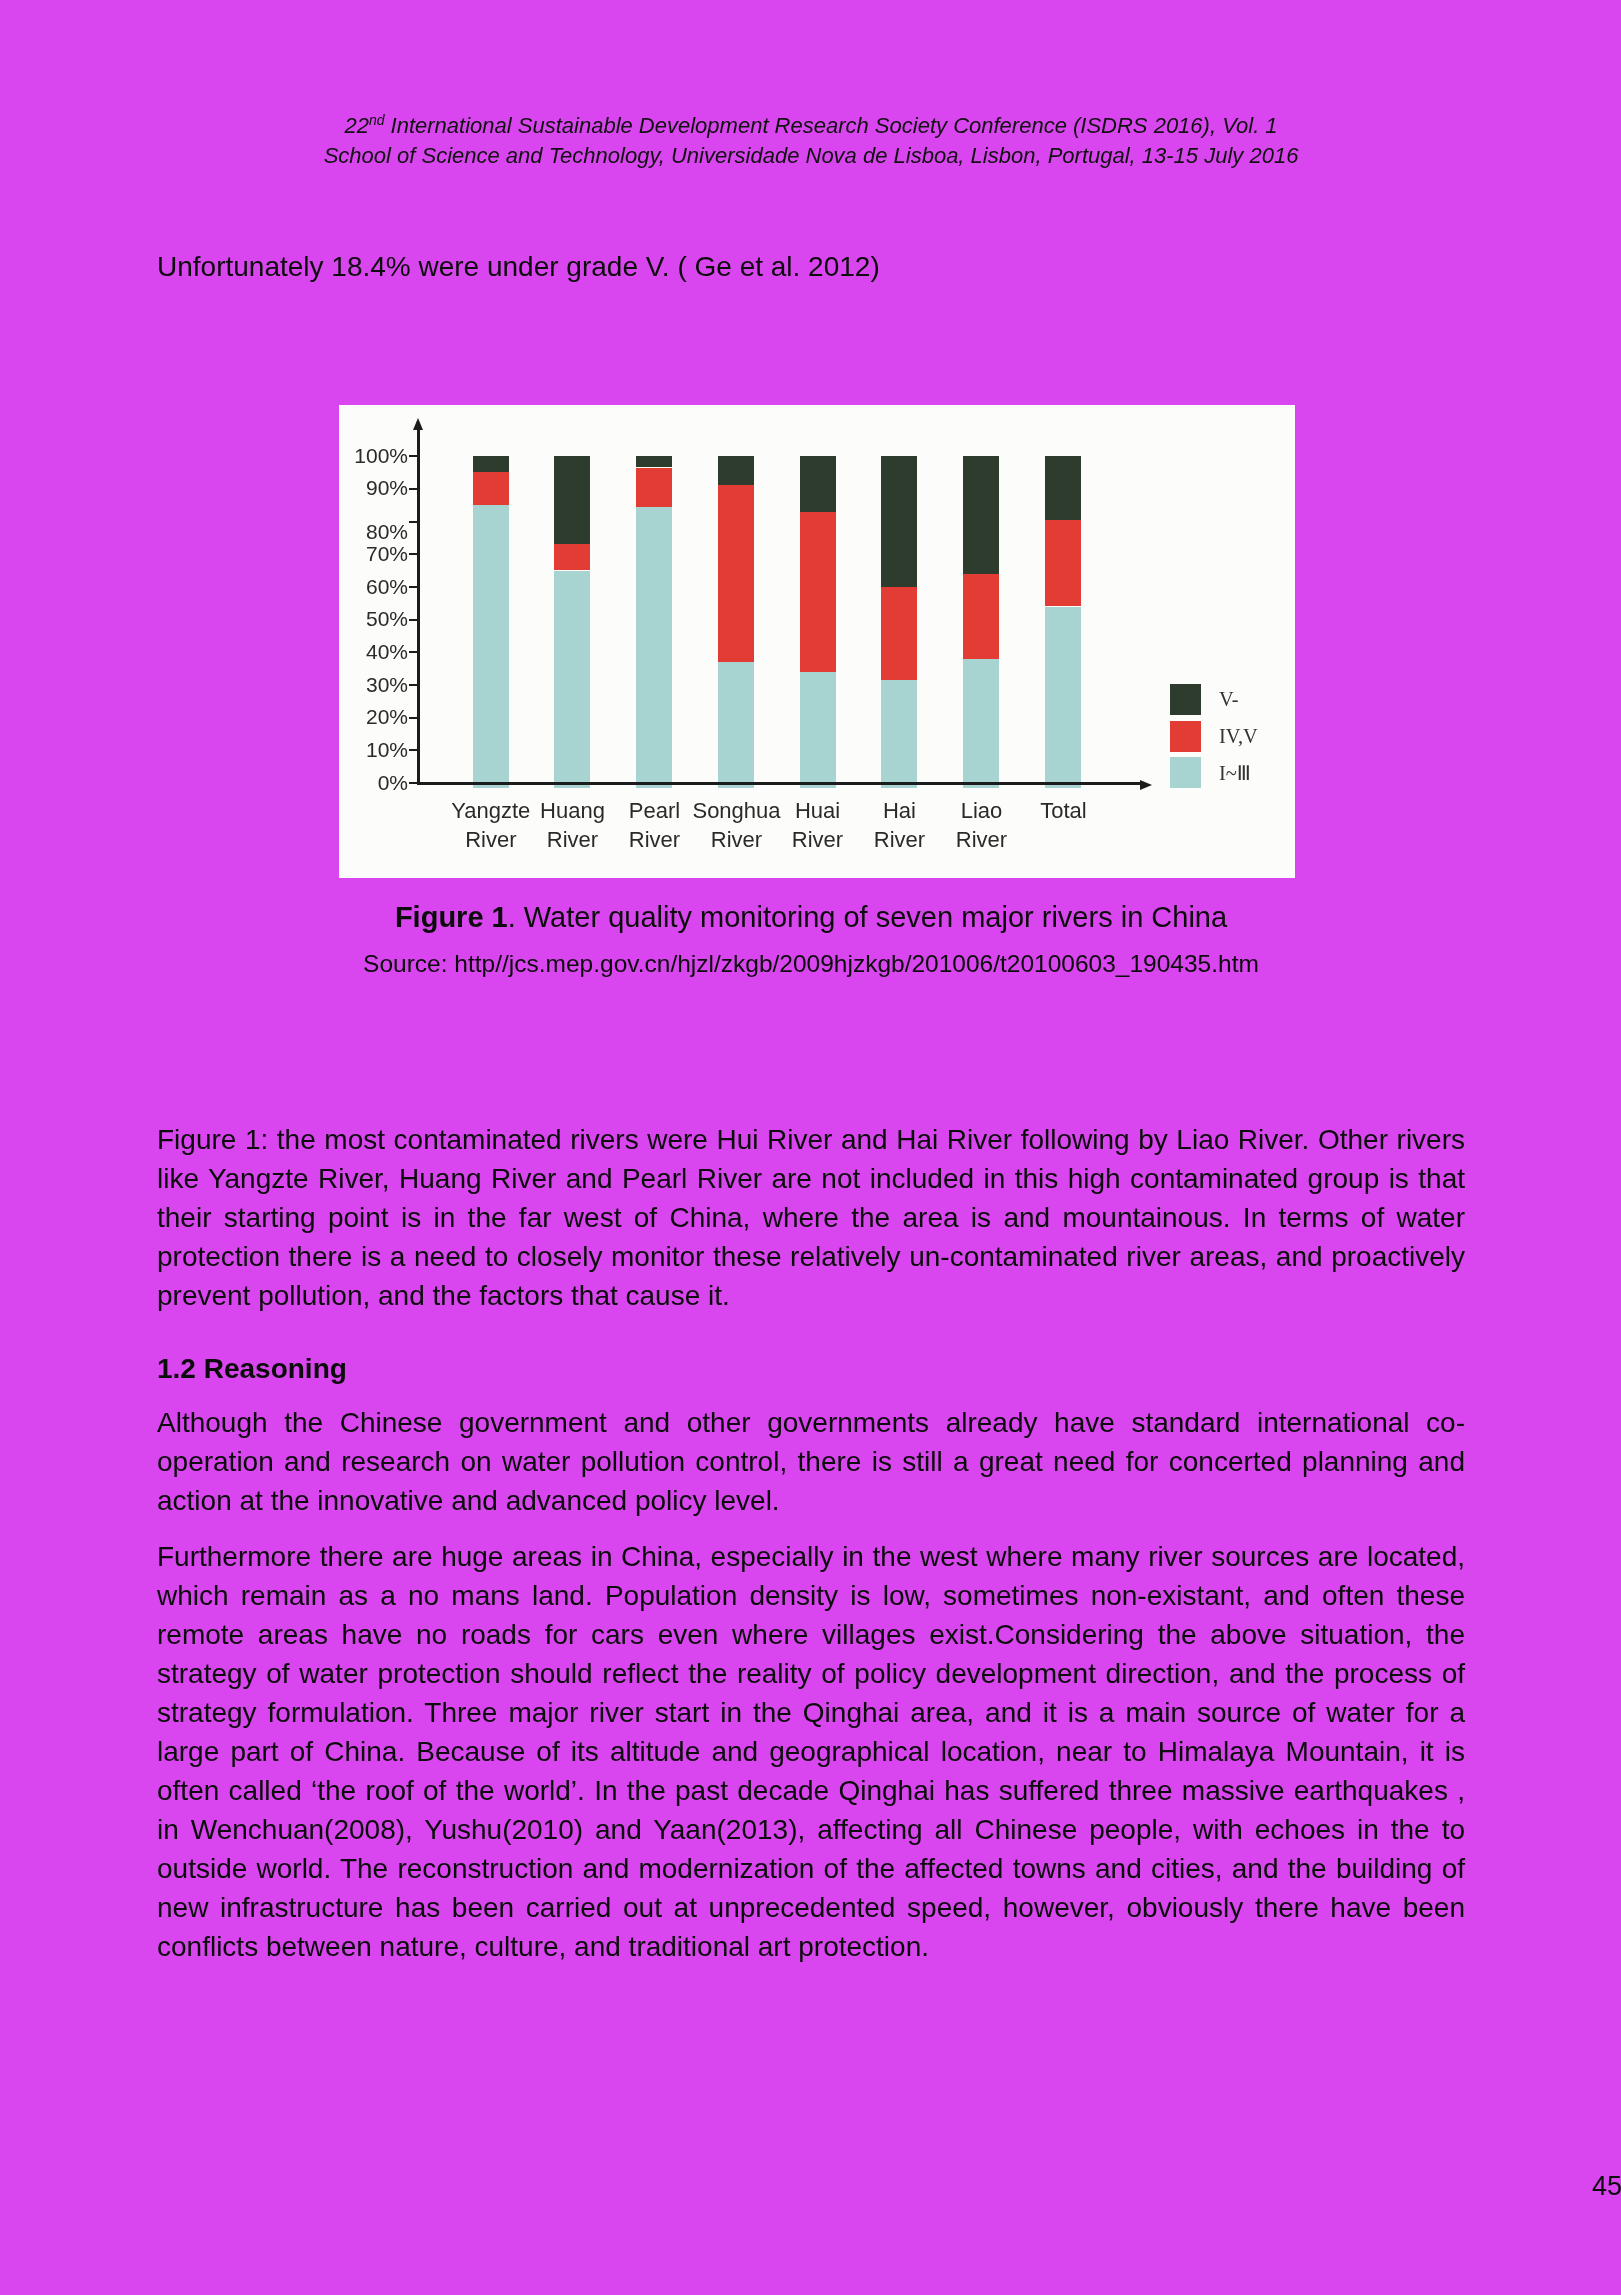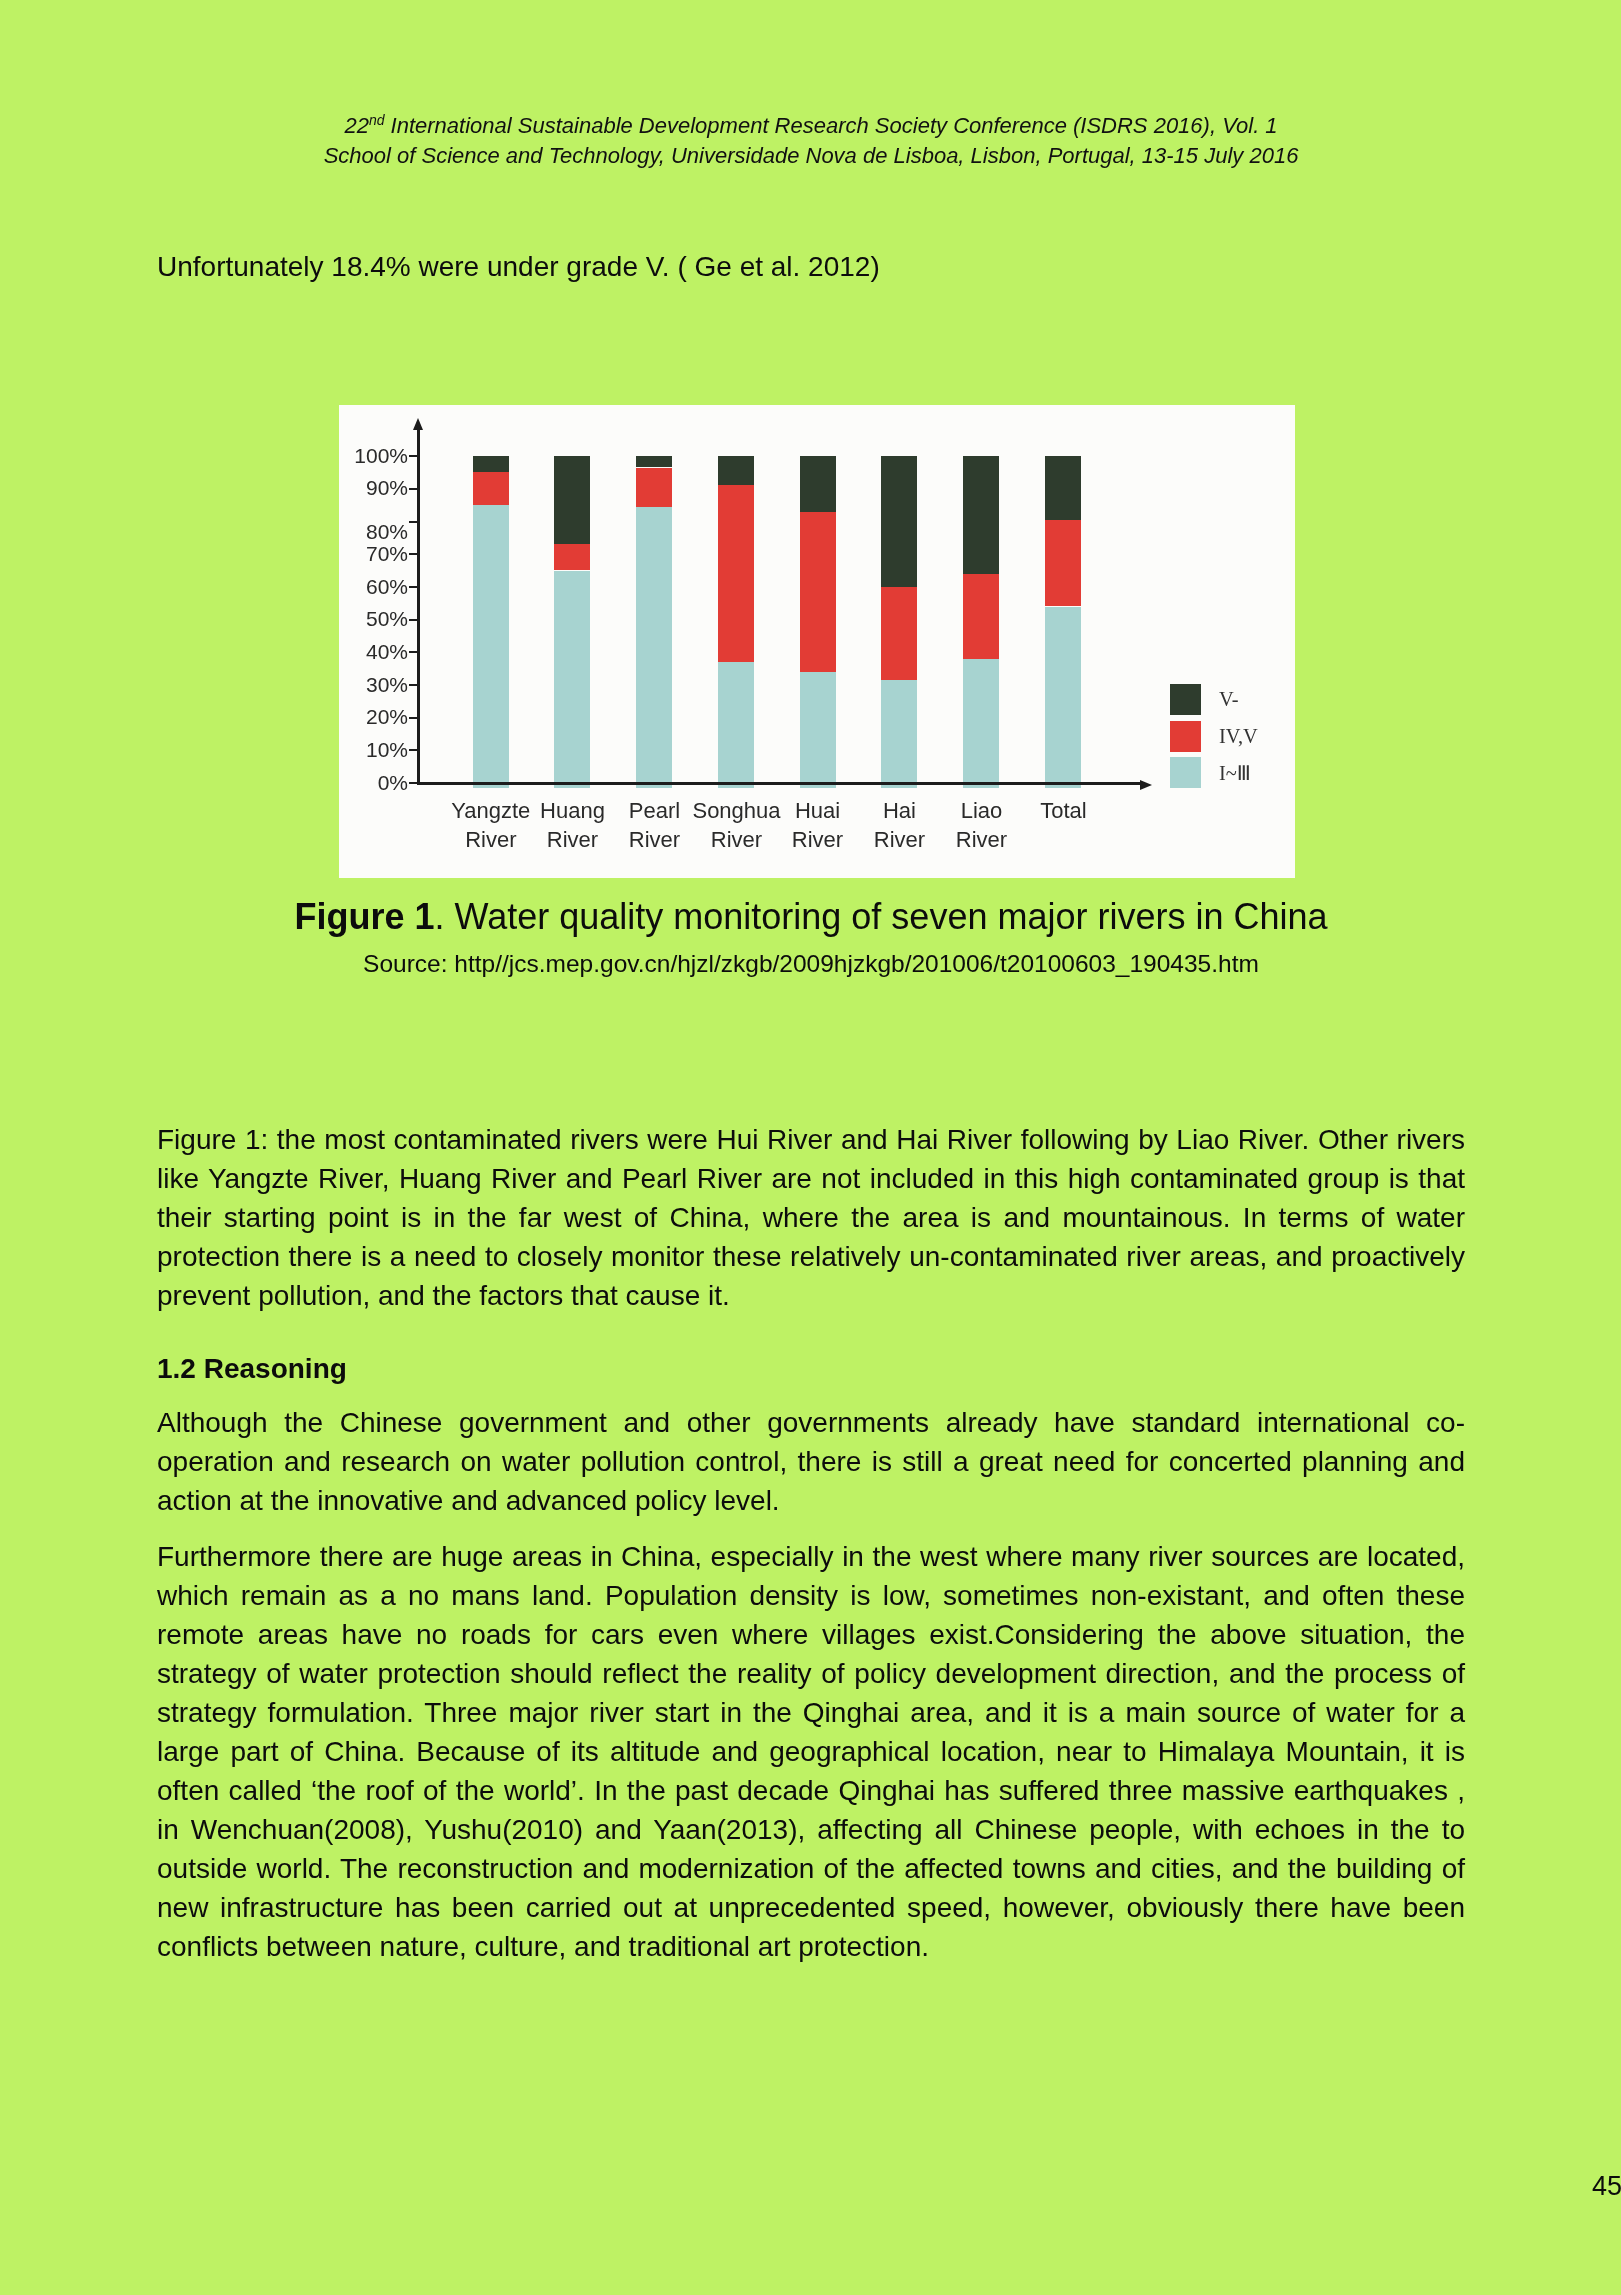--- a/index.html
+++ b/index.html
@@ -1,19 +1,19 @@
 <!DOCTYPE html>
 <html style="font-size:13px"><head>
 <meta charset="utf-8">
 <style>
   html,body{margin:0;padding:0;background:#e8e8e8;}
   .page{
     position:relative;
     width:1622px;height:2295px;
-    background:#bef264;
+    background:#d946ef;
     font-family:"Liberation Sans", sans-serif;
     color:#0c0c0c;
     overflow:hidden;
   }
   
   .header{
     position:absolute;top:111px;left:0;right:0;
     text-align:center;font-style:italic;
     font-size:22px;line-height:30px;color:#111;
   }
@@ -45,21 +45,21 @@
   .x-labels{position:absolute;left:78px;top:391px;width:711px;height:74px;}
   .xlabel{position:absolute;top:0;width:123px;text-align:center;
     font-size:22px;line-height:29px;color:#2a2a2a;}
   .legend{position:absolute;left:831px;top:279px;display:flex;flex-direction:column;gap:5.7px;}
   .lrow{display:flex;align-items:center;gap:18px;}
   .lswatch{width:31px;height:31px;flex:0 0 31px;}
   .llabel{font-family:"Liberation Serif", serif;font-size:20.4px;color:#333;}
   
   .caption{
     position:absolute;top:899px;left:0;right:0;text-align:center;
-    font-size:36px;line-height:36px;
+    font-size:29px;line-height:36px;
   }
   .caption b{font-weight:bold;}
   .source{
     position:absolute;top:947px;left:0;right:0;text-align:center;
     font-size:24.5px;line-height:33px;
   }
   
   .figpara{
     position:absolute;top:1092px;left:157px;width:1308px;
     font-size:28px;line-height:39px;text-align:justify;

